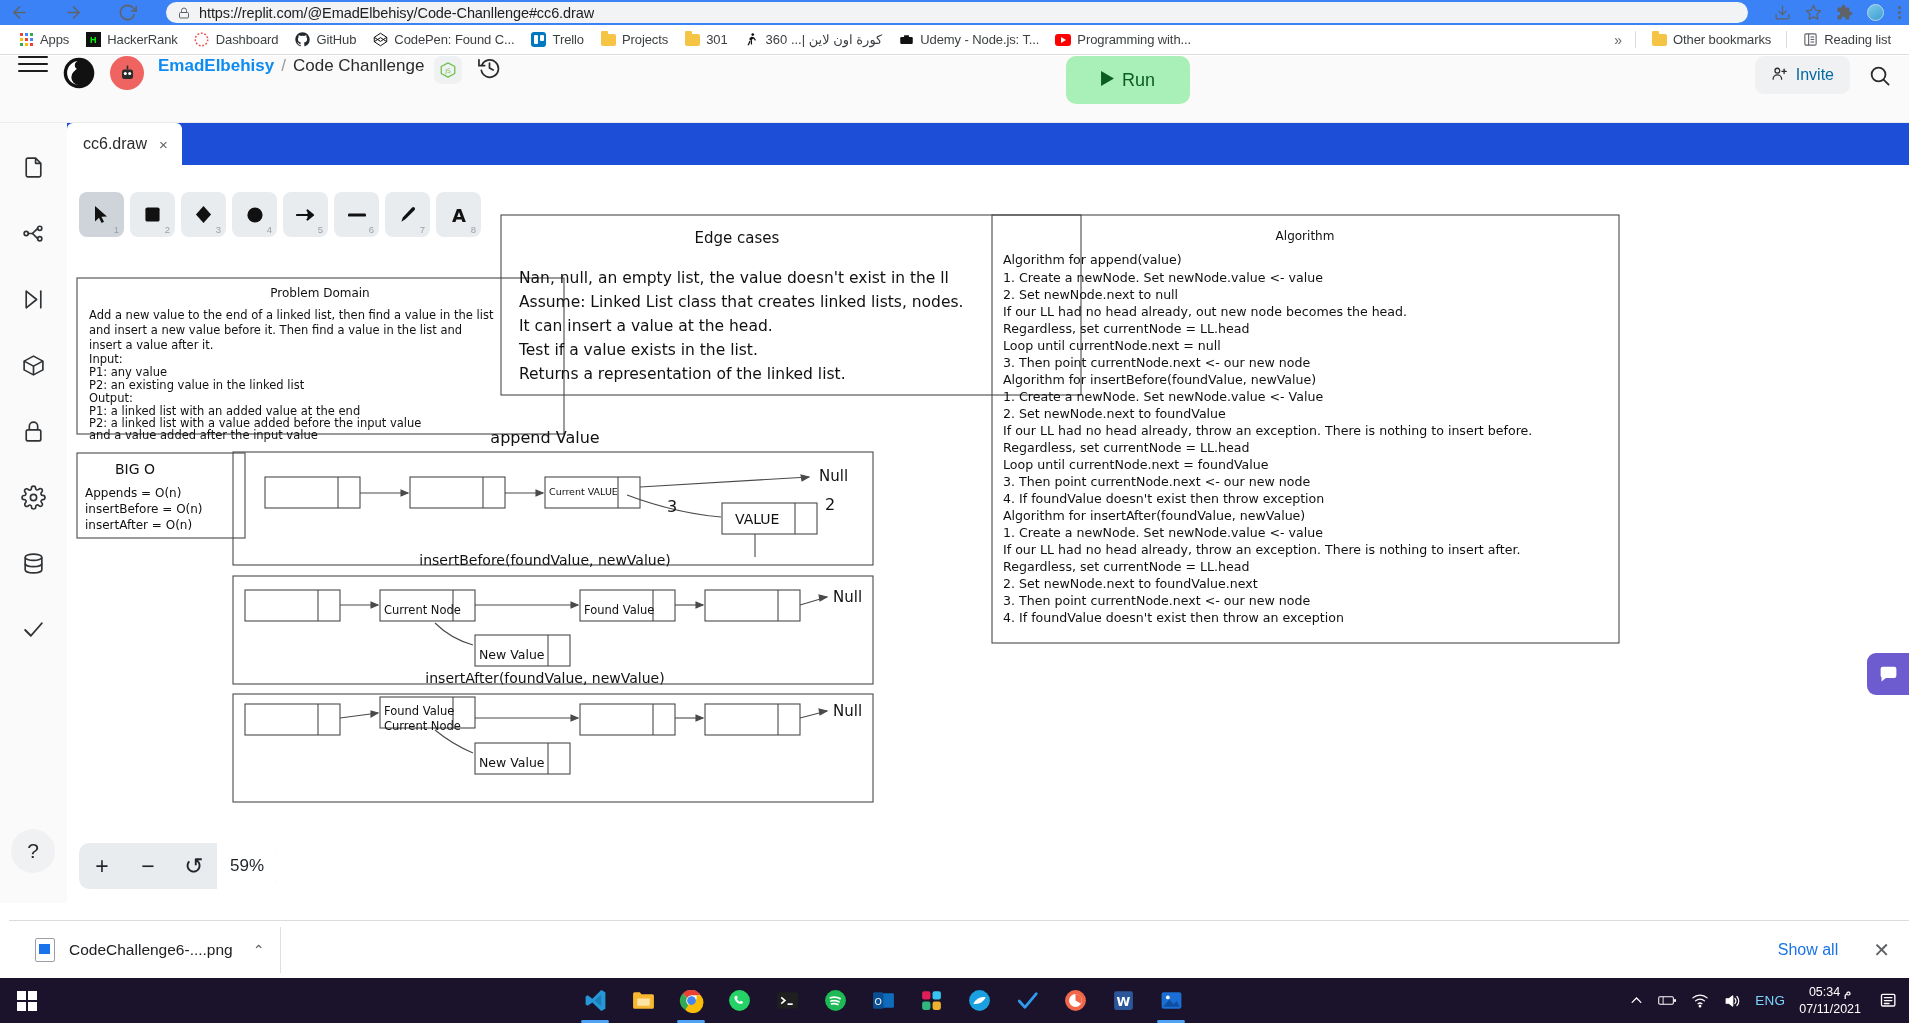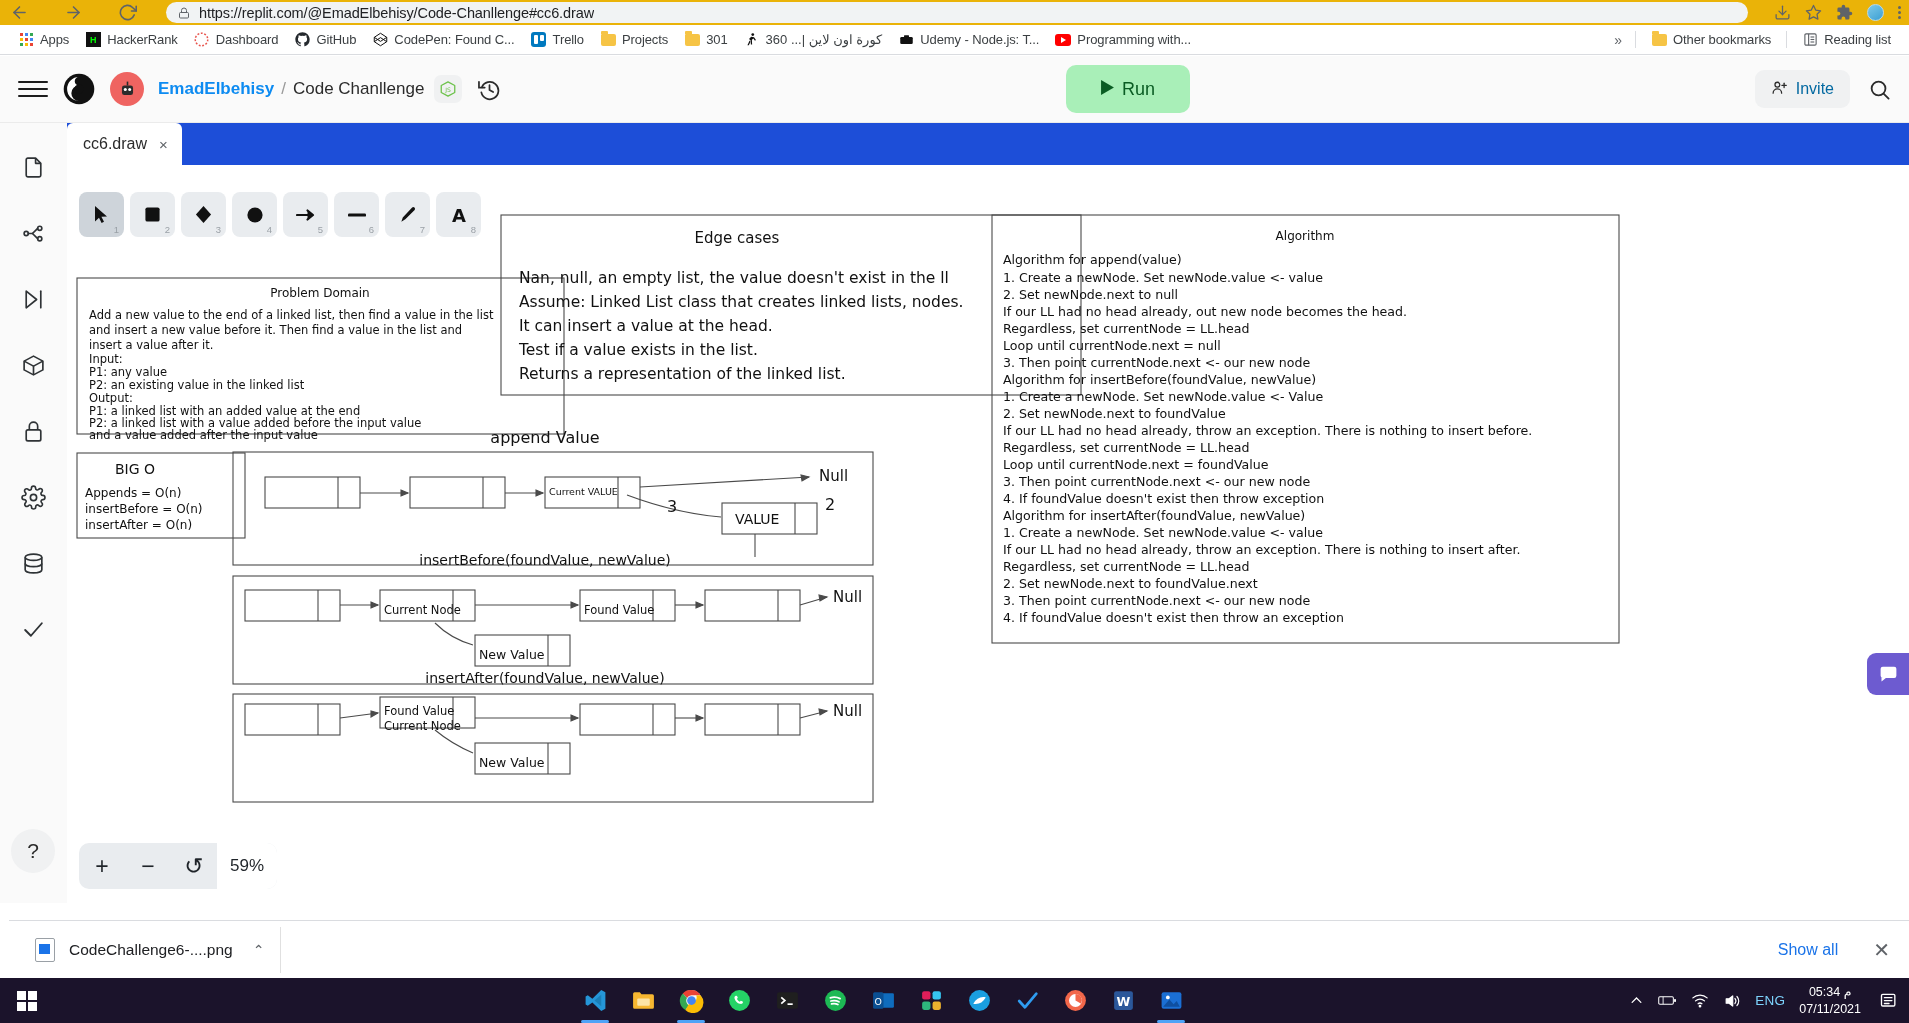--- a/index.html
+++ b/index.html
@@ -7,21 +7,21 @@
     width: 1909px; height: 1023px;
     font-family: "Liberation Sans", sans-serif;
     background: #ffffff;
     overflow: hidden;
   }
   .page { position: relative; width: 1909px; height: 1023px; }
 
   
   .browser-top {
     position: absolute; top: 0; left: 0; width: 1909px; height: 25px;
-    background: #eab308; display: flex; align-items: center; gap: 16px;
+    background: #3b82f6; display: flex; align-items: center; gap: 16px;
   }
   .nav-btn {
     width: 38px; height: 25px; display: flex; align-items: center; justify-content: center;
     color: #5f6368;
   }
   .nav-btn svg { display: block; }
   .omnibox {
     flex: 1; height: 21px; margin: 0 10px 0 4px;
     background: #f1f3f4; border-radius: 11px;
     display: flex; align-items: center; padding: 0 12px; gap: 9px;
@@ -65,21 +65,21 @@
   .apps-grid { display: grid; grid-template-columns: repeat(3, 3px); grid-gap: 2px; }
   .apps-grid i { width: 3px; height: 3px; display: block; }
   .bm-spacer { flex: 1; }
   .bm-sep { width: 1px; height: 17px; background: #dadce0; margin: 0 7px; }
   .chev-more { font-size: 14px; color: #5f6368; padding: 0 6px; }
 
   
   .replit-header {
     position: absolute; top: 56px; left: 0; width: 1909px; height: 67px;
     background: #fafafa; border-bottom: 1px solid #ebebeb;
-    display: flex; align-items: center; padding: 0 18px;
+    display: flex; align-items: flex-start; padding: 0 18px;
   }
   .hamburger { width: 30px; display: flex; flex-direction: column; gap: 5px; margin-right: 14px; }
   .hamburger i { display: block; height: 2px; background: #1d1d1d; border-radius: 1px; }
   .replit-logo { width: 34px; height: 34px; margin-right: 14px; }
   .user-avatar {
     width: 34px; height: 34px; border-radius: 50%; background: #ef6461;
     display: flex; align-items: center; justify-content: center; margin-right: 14px;
   }
   .breadcrumb { font-size: 17px; display: flex; align-items: center; gap: 7px; }
   .bc-user { color: #0d8bf1; font-weight: 700; }

